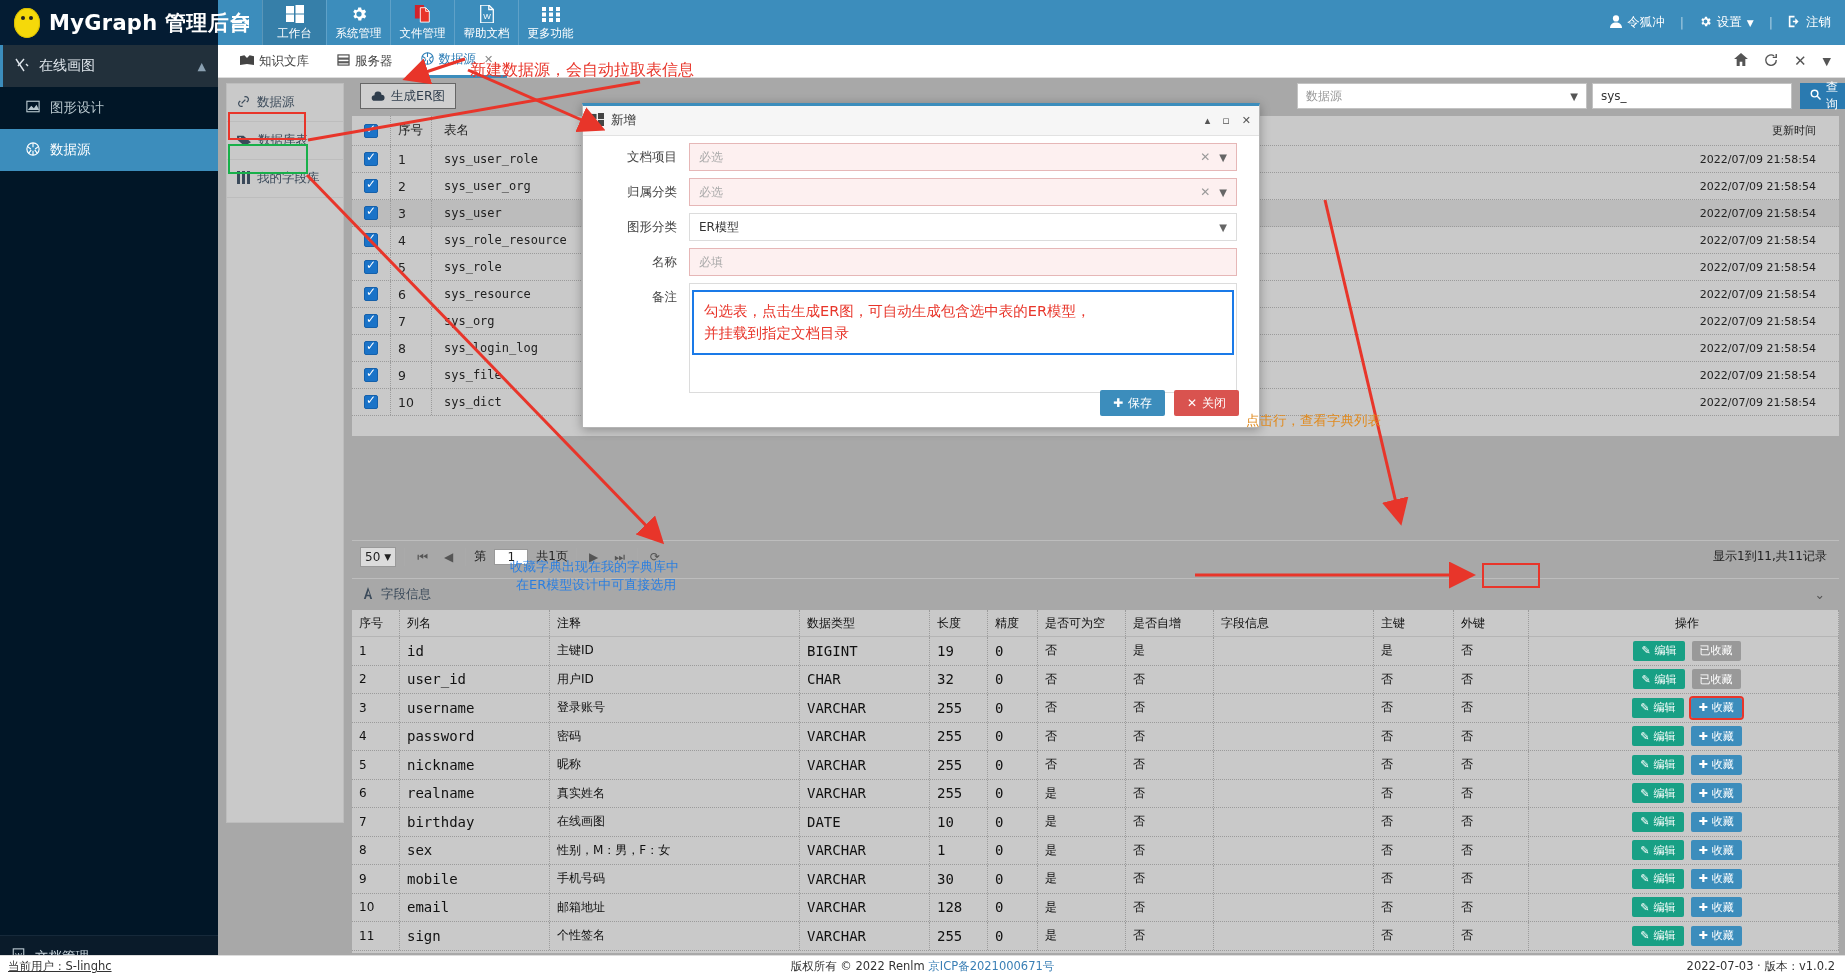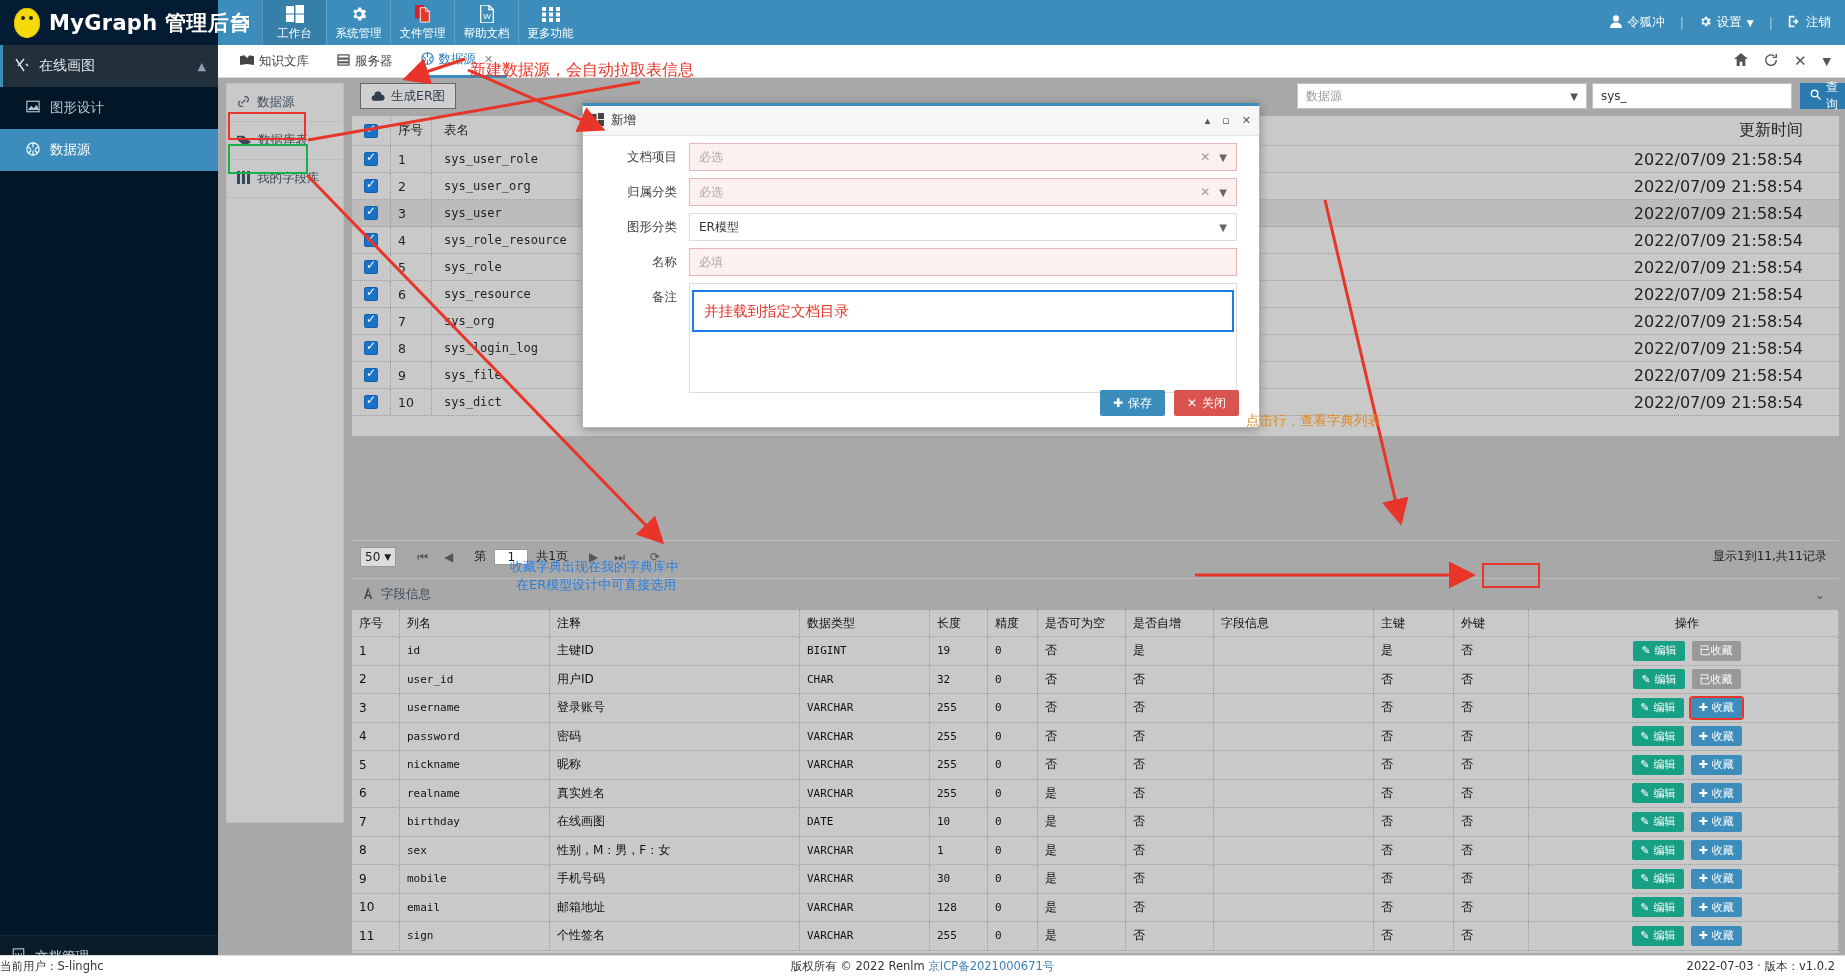--- a/index.html
+++ b/index.html
@@ -70,21 +70,21 @@
   #btn-search { left:1448px; background:#2a7ab0; }
 
   
   #tablelist { position:absolute; left:134px; top:38px; width:1487px; height:320px; background:#c9c9c9; }
   #tl-head { display:flex; height:30px; align-items:center; background:#c9c9c9; border-bottom:1px dotted #9b9b9b; font-size:12.5px; color:#222; }
   .tl-row { display:flex; height:27px; align-items:center; border-bottom:1px dotted #9b9b9b; font-size:12.5px; color:#222; }
   .tl-row.sel { background:#bcbcbc; }
   .c-chk { width:38px; display:flex; justify-content:center; }
   .c-idx { width:42px; border-left:1px dotted #9b9b9b; border-right:1px dotted #9b9b9b; padding-left:7px; height:100%; display:flex; align-items:center;}
   .c-name { width:440px; padding-left:12px; font-family:"DejaVu Sans Mono","Liberation Mono",monospace; font-size:12px; height:100%; display:flex; align-items:center; }
-  .c-time { flex:1; text-align:center; padding-right:36px; font-size:16px; height:100%; display:flex; align-items:center; justify-content:flex-end;}
+  .c-time { flex:1; text-align:center; padding-right:23px; font-size:11px; height:100%; display:flex; align-items:center; justify-content:flex-end;}
   .cb { width:14px; height:14px; background:#1a73c8; border:1px solid #1560aa; border-radius:2px; position:relative; }
   .cb::after { content:"✓"; position:absolute; left:1px; top:-3px; color:#fff; font-size:12px; font-weight:bold; }
 
   
   #pager { position:absolute; left:134px; top:462px; width:1487px; height:32px; display:flex; align-items:center; gap:8px; padding-left:8px;
      font-size:12px; color:#222; border-top:1px solid #bdbdbd; }
   #pager .sel50 { border:1px solid #999; background:#dcdcdc; padding:2px 4px; display:flex; gap:4px; align-items:center;}
   #pager .pg { color:#555; padding:0 4px; }
   #pager .num { border:1px solid #999; background:#fff; width:34px; text-align:center; }
   #pager .vline { width:1px; height:18px; background:#aaa; }
@@ -92,21 +92,21 @@
 
   
   #fi-head { position:absolute; left:134px; top:500px; width:1487px; height:32px; display:flex; align-items:center; gap:7px;
      padding-left:10px; font-size:12.5px; color:#3b4a5a; border-top:1px solid #bdbdbd; }
   #fi-head .chev { margin-left:auto; padding-right:14px; color:#555; }
   #fitable { position:absolute; left:134px; top:532px; width:1487px; height:343px; background:#c9c9c9; }
   .fi-hrow { display:flex; height:27px; align-items:stretch; font-size:12px; color:#111; border-bottom:1px solid #b5b5b5; }
   .fi-row  { display:flex; height:28.5px; align-items:stretch; font-size:12px; color:#111; border-bottom:1px dotted #9b9b9b; }
   .fi-row .cell, .fi-hrow .cell { display:flex; align-items:center; padding-left:7px; border-right:1px dotted #9b9b9b; }
   .fi-hrow .cell { background:#c9c9c9; }
-  .mono { font-family:"DejaVu Sans Mono","Liberation Mono",monospace; font-size:11px; }
+  .mono { font-family:"DejaVu Sans Mono","Liberation Mono",monospace; font-size:14px; }
   .w-no{width:48px;} .w-col{width:150px;} .w-cmt{width:250px;} .w-type{width:130px;}
   .w-len{width:58px;} .w-prec{width:50px;} .w-null{width:88px;} .w-inc{width:88px;}
   .w-def{width:160px;} .w-pk{width:80px;} .w-fk{width:75px;} .w-op{flex:1; justify-content:center; gap:7px; border-right:none;}
   .opbtn { height:20px; padding:0 8px; display:flex; align-items:center; gap:4px; color:#fff; font-size:11px; border-radius:2px; }
   .op-edit { background:#18a085; }
   .op-fav  { background:#999; }
   .op-add  { background:#3c8dbc; }
   .op-add.hl { outline:2px solid #e8352a; }
 
   
@@ -127,21 +127,21 @@
      color:#e8352a; font-size:14.5px; line-height:1.55; background:#fff; }
   #modal-foot { position:absolute; left:0; bottom:0; width:100%; height:48px; display:flex; align-items:center;
      justify-content:flex-end; gap:9px; padding-right:20px; }
   .mbtn { height:26px; padding:0 13px; display:flex; align-items:center; gap:5px; color:#fff; font-size:12px; border-radius:2px; }
   .mb-save { background:#3c8dbc; }
   .mb-close { background:#d9534f; }
 
   
   #footer { position:absolute; bottom:0; left:0; width:1845px; height:22px; background:#fff; border-top:1px solid #ddd;
      display:flex; align-items:center; font-size:11.5px; color:#333; }
-  #footer .l { padding-left:0; }
+  #footer .l { padding-left:8px;text-decoration:underline; }
   #footer .c { position:absolute; left:0; width:100%; text-align:center; }
   #footer .c a { color:#3a7fb5; text-decoration:none; }
   #footer .r { margin-left:auto; padding-right:10px; }
 
   
   #anno { position:absolute; left:0; top:0; width:1845px; height:977px; pointer-events:none; }
   .anno-txt { position:absolute; font-size:16px; color:#e8352a; white-space:nowrap; }
   .anno-box { position:absolute; border:2px solid #e8352a; }
   .anno-box.green { border-color:#18b04a; }
   .anno-blue { position:absolute; font-size:13px; color:#2b7fe0; line-height:1.45; white-space:nowrap; }
@@ -855,20 +855,21 @@
     <div class="frm-lbl">名称</div>
     <div class="frm-ctl req">
       <span>必填</span>
     </div>
   </div>
 
   <div class="frm-row">
     <div class="frm-lbl">备注</div>
     <div id="memo">
       <div id="memo-note">
+        <div>勾选表，点击生成ER图，可自动生成包含选中表的ER模型，</div>
         <div>并挂载到指定文档目录</div>
       </div>
     </div>
   </div>
 
   <div id="modal-foot">
     <div class="mbtn mb-save">
       <span>✚</span>
       <span>保存</span>
     </div>

